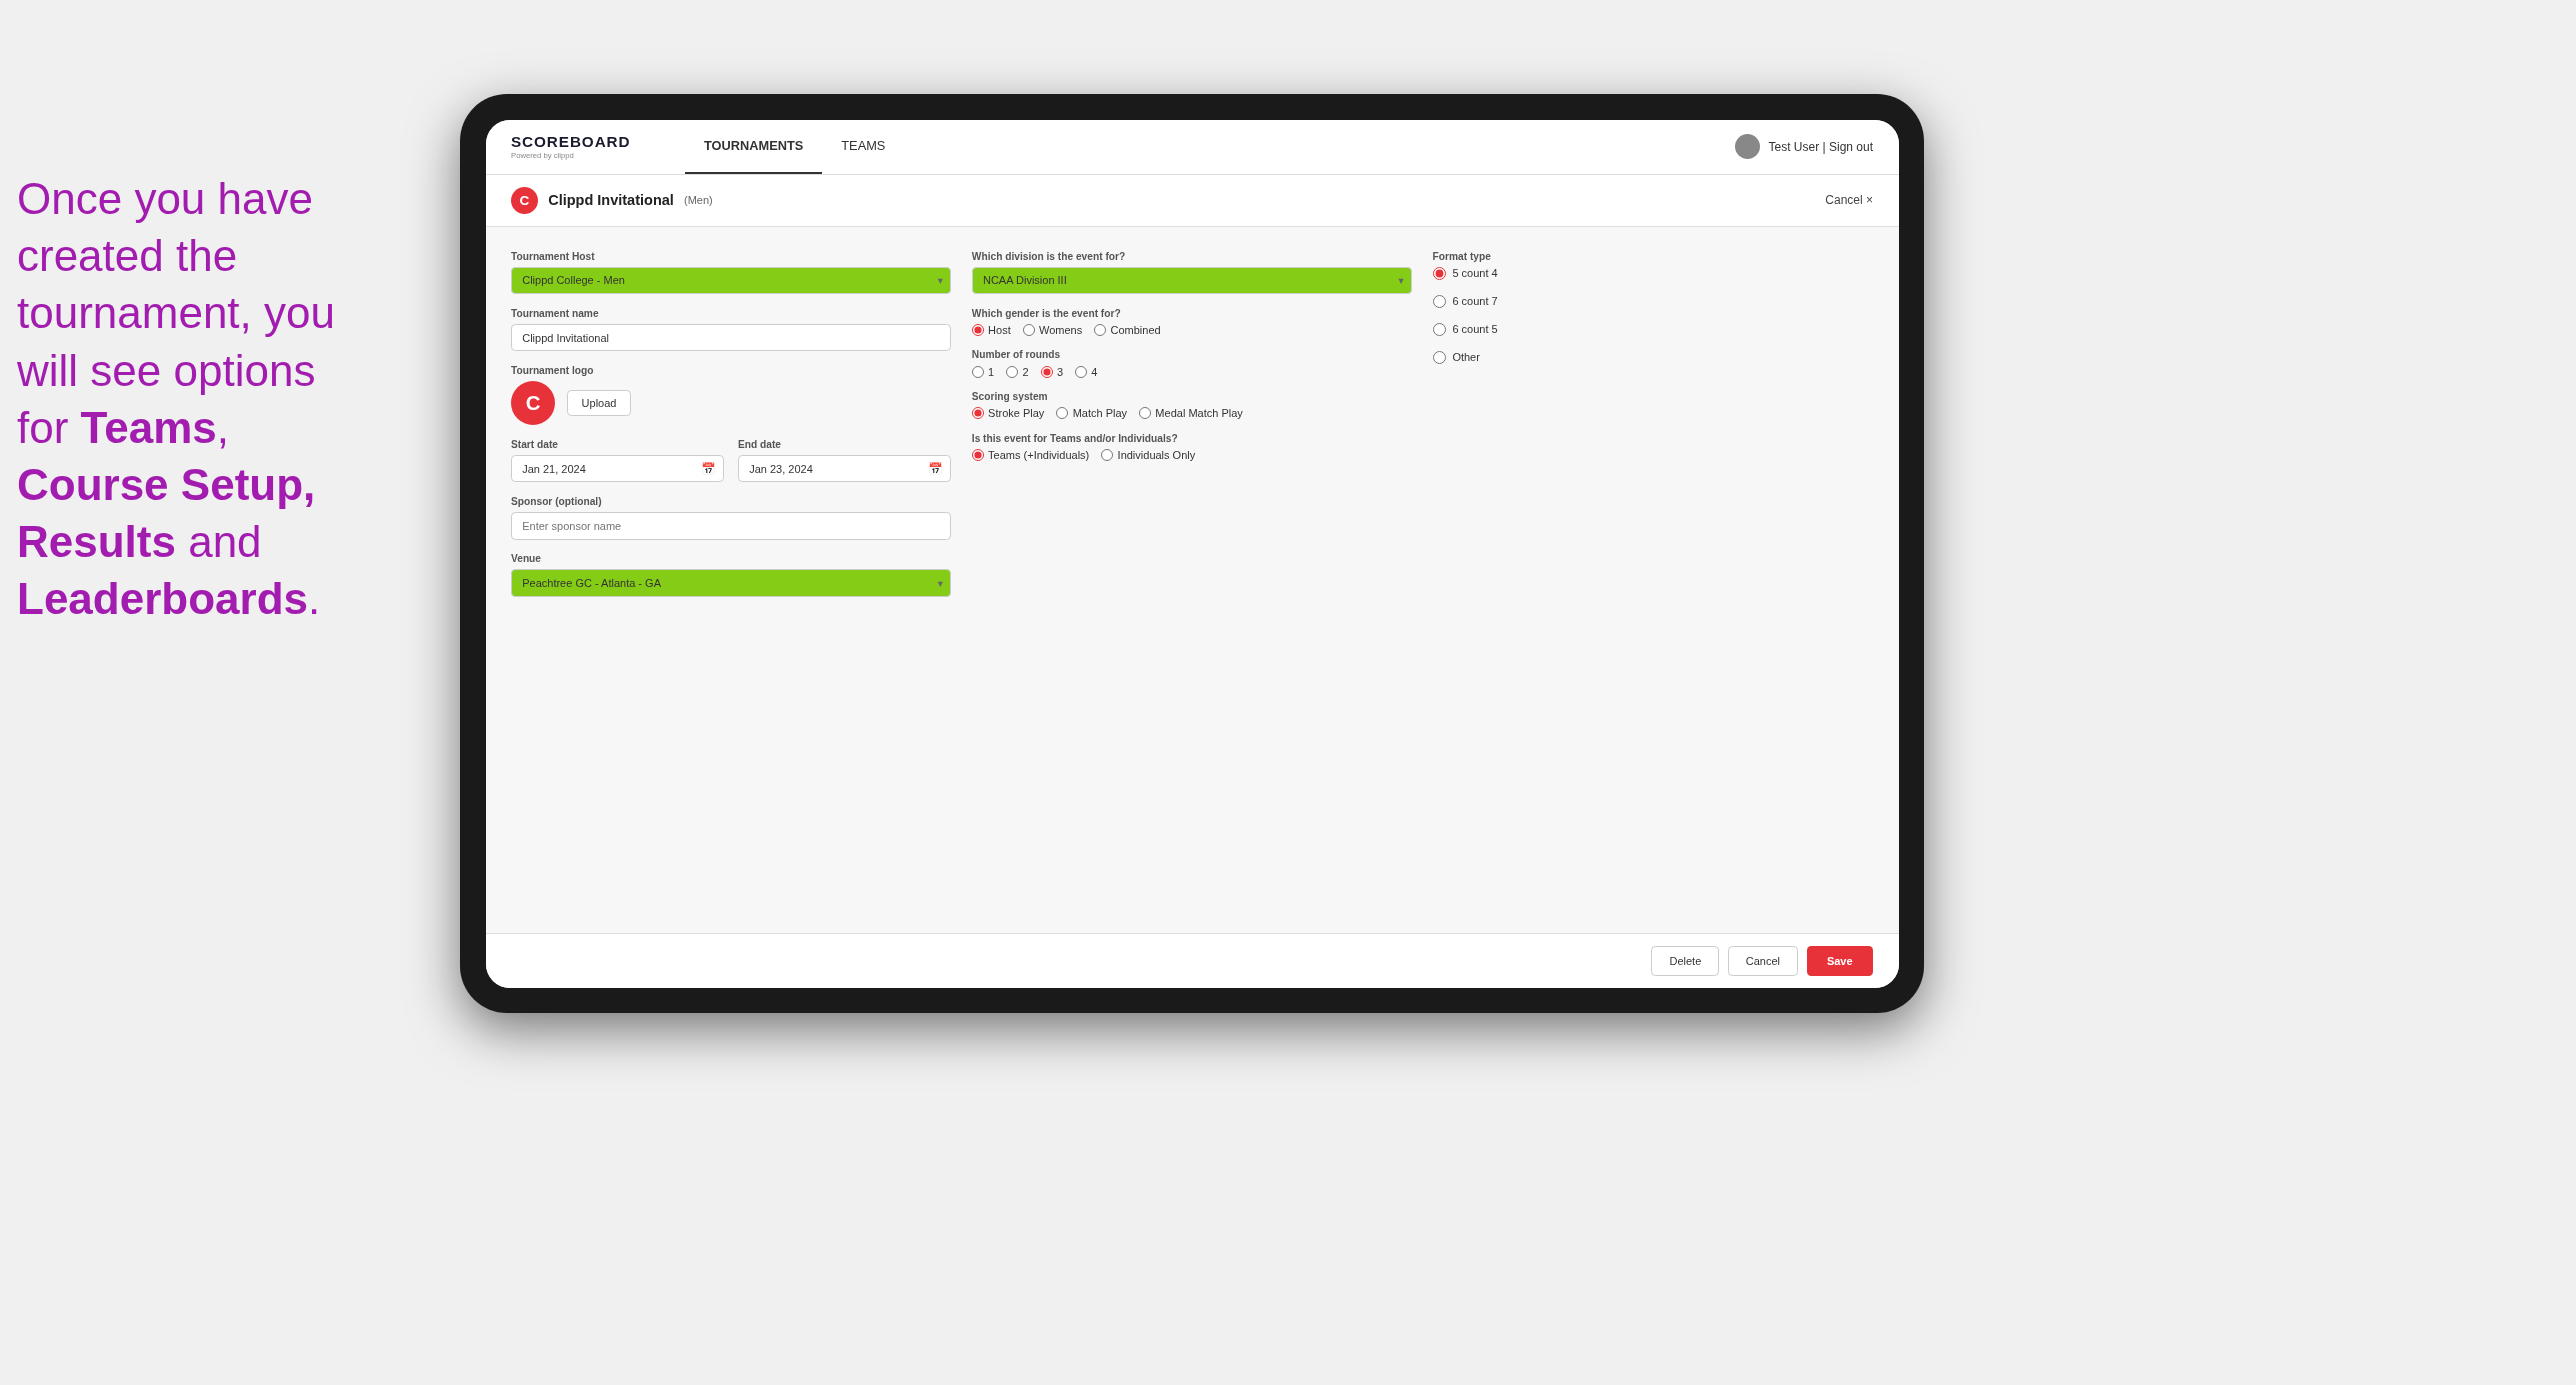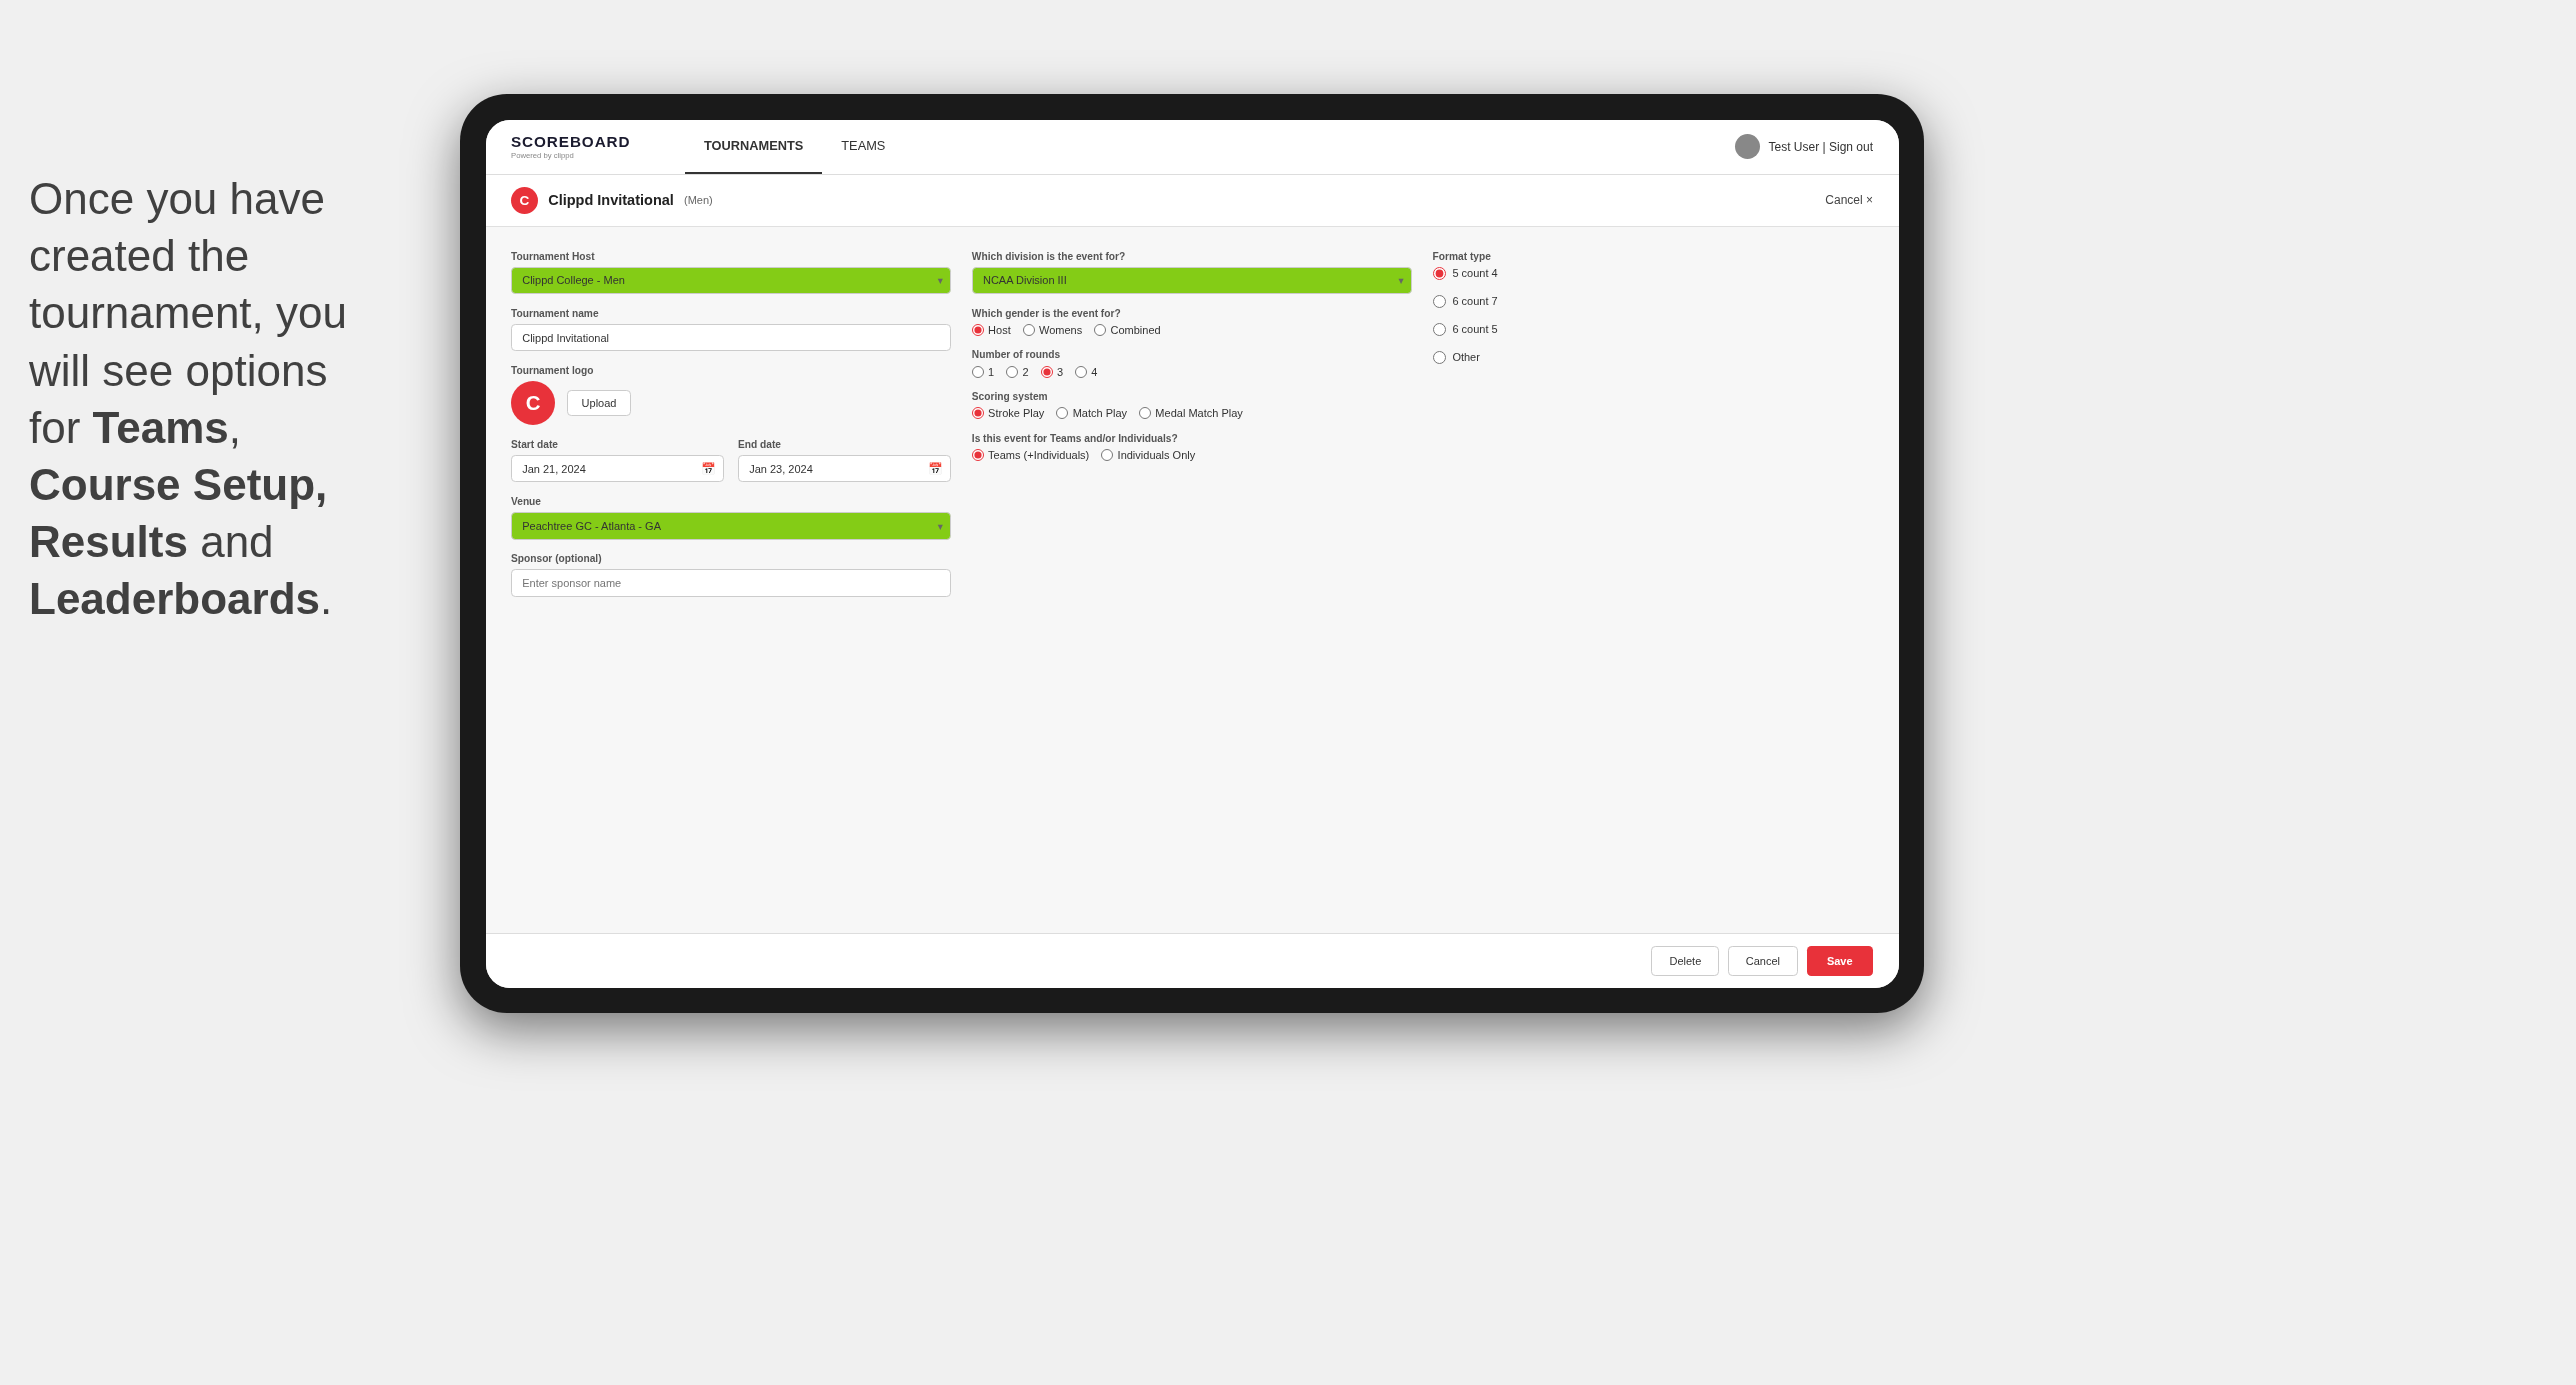--- a/index.html
+++ b/index.html
@@ -10,27 +10,27 @@
       height: 1386px;
       display: flex;
       align-items: center;
       justify-content: center;
       position: relative;
     }
 
     
     .left-text {
       position: absolute;
-      left: 12px;
+      left: 0;
       top: 170px;
       width: 358px;
       padding: 0 17px;
       font-size: 44px;
       line-height: 1.3;
-      color: #404040;
+      color: #a21caf;
     }
     .left-text strong { font-weight: 700; }
 
     
     .tablet {
       position: absolute;
       left: 460px;
       top: 94px;
       width: 1464px;
       height: 919px;
@@ -468,33 +468,33 @@
             <div class="form-group" style="flex:1;">
               <label class="form-label">End date</label>
               <div class="date-input-wrapper">
                 <input class="form-input" type="text" value="Jan 23, 2024" style="padding-right: 25.5px;">
                 <span class="cal-icon">📅</span>
               </div>
             </div>
           </div>
 
           <div class="form-group">
+            <label class="form-label">Sponsor (optional)</label>
+            <input class="form-input" type="text" placeholder="Enter sponsor name" style="">
+          </div>
+
+          <div class="form-group">
             <label class="form-label">Venue</label>
             <div class="form-select-wrapper">
               <select class="form-select">
                 <option>Peachtree GC - Atlanta - GA</option>
               </select>
             </div>
           </div>
 
-          <div class="form-group">
-            <label class="form-label">Sponsor (optional)</label>
-            <input class="form-input" type="text" placeholder="Enter sponsor name" style="">
-          </div>
-
         </div>
 
         <div class="form-section">
 
           <div class="form-group">
             <label class="form-label">Which division is the event for?</label>
             <div class="form-select-wrapper">
               <select class="form-select">
                 <option>NCAA Division III</option>
               </select>

